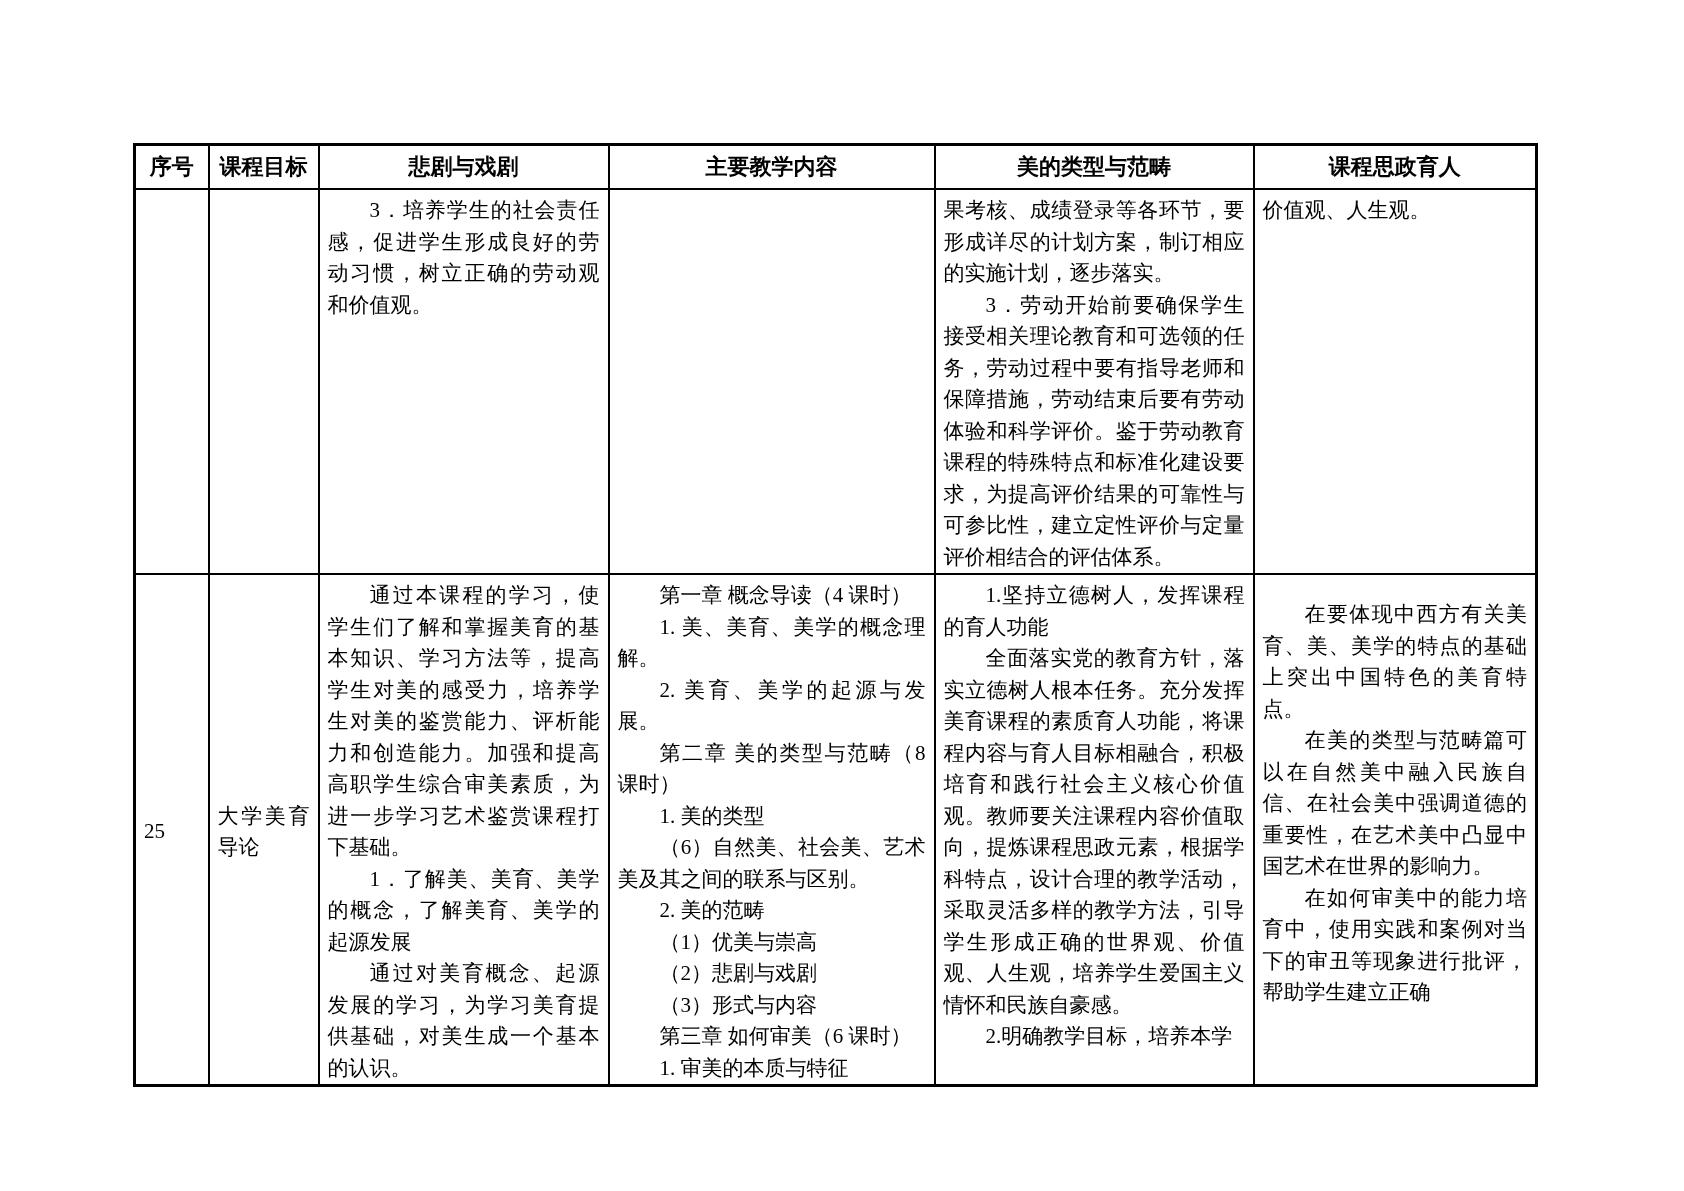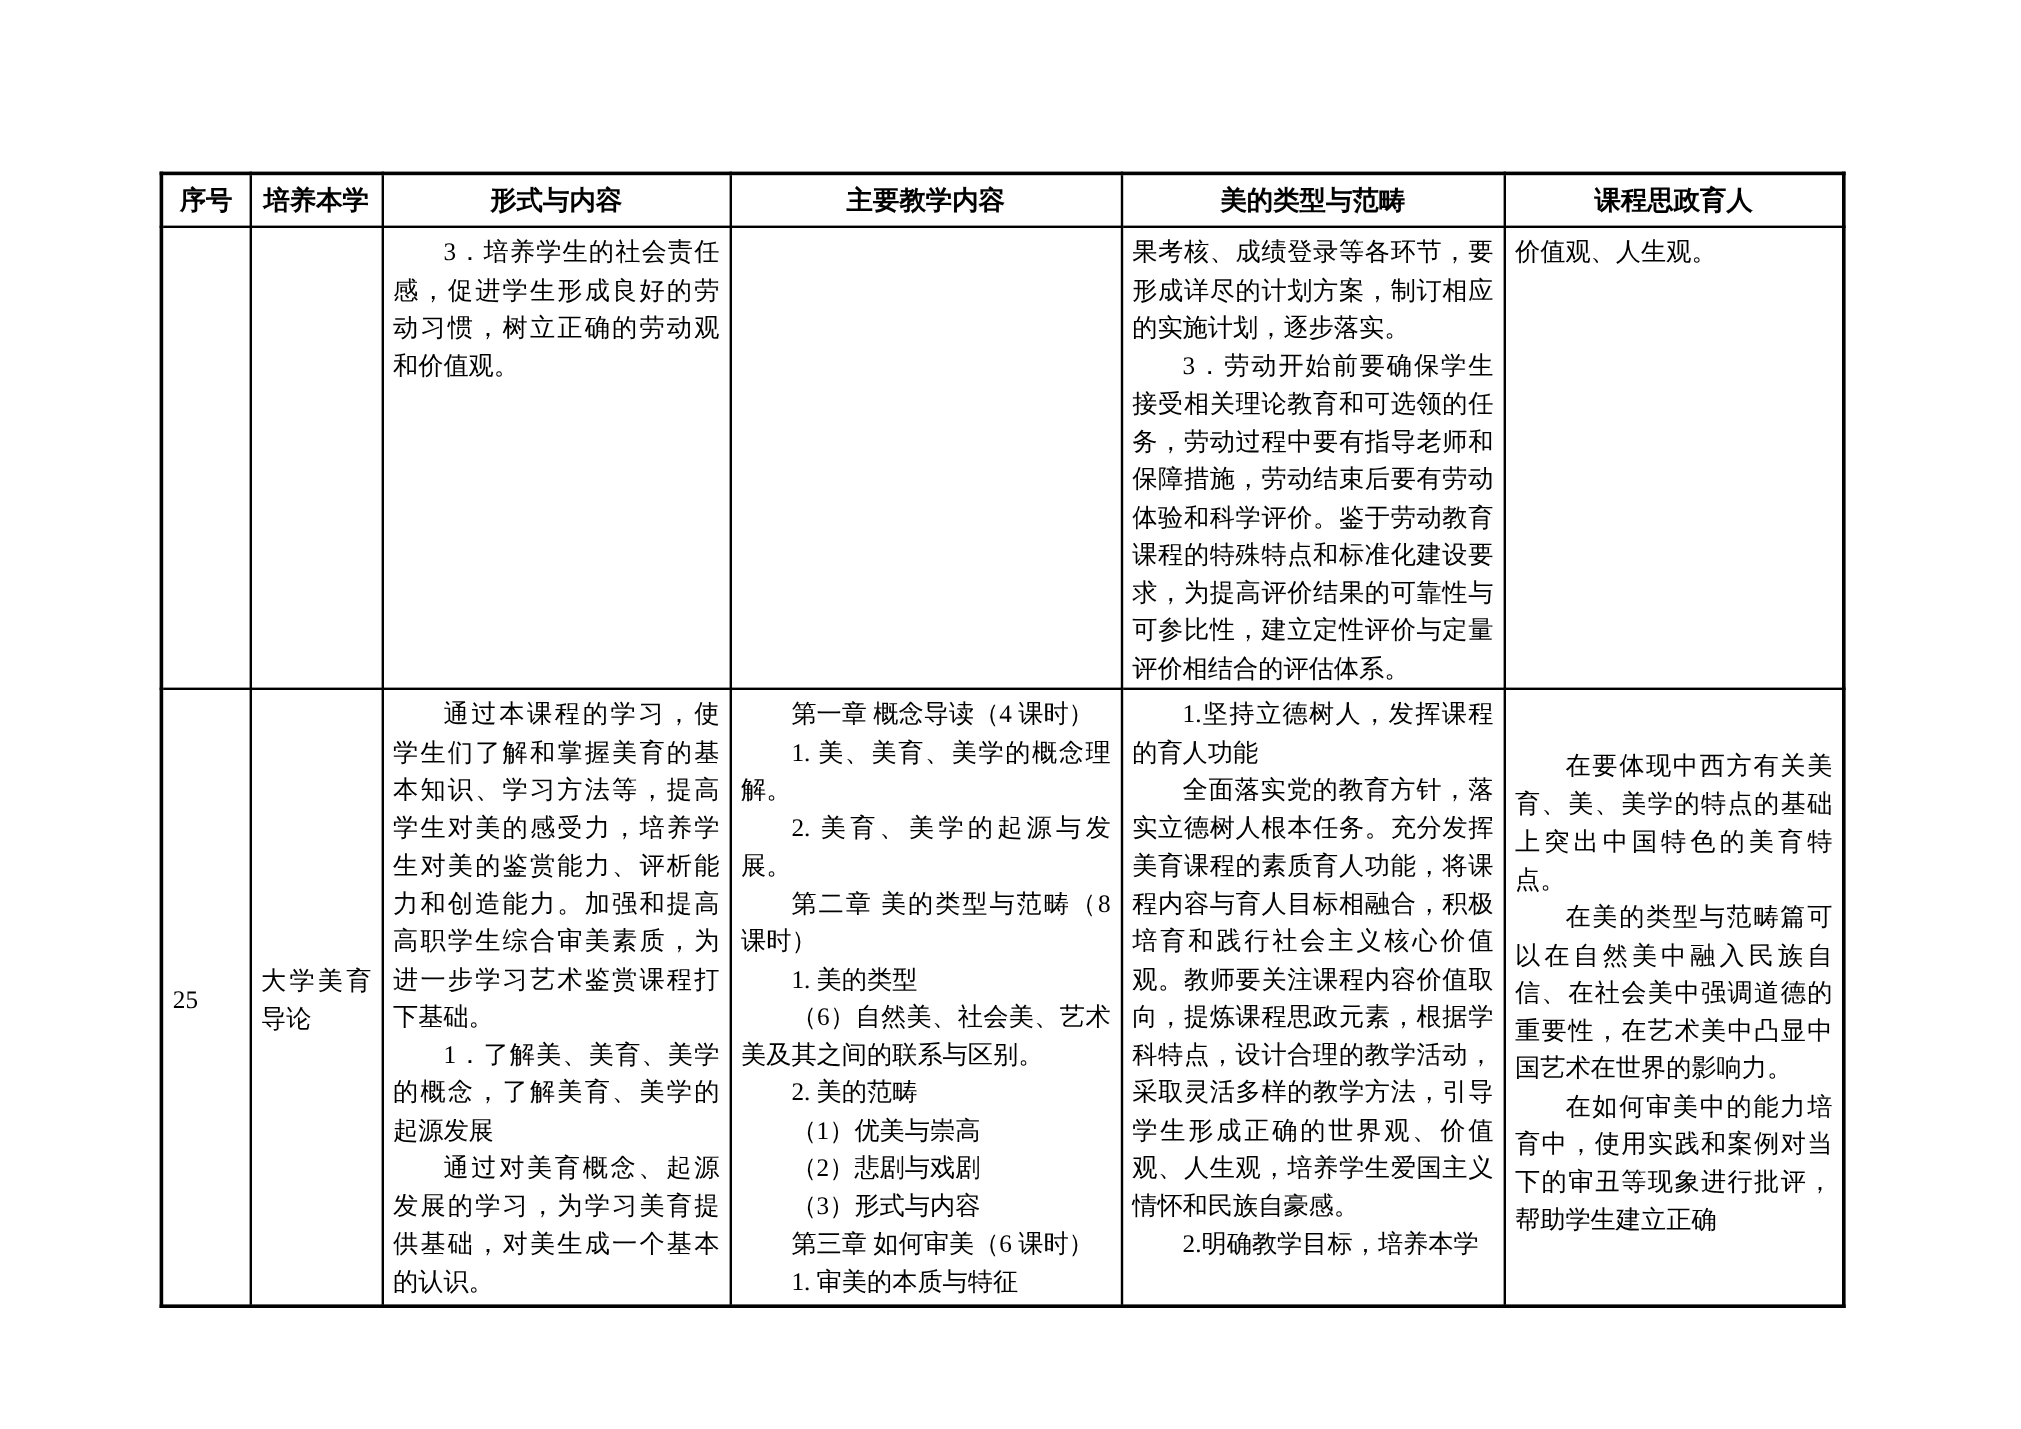--- a/index.html
+++ b/index.html
@@ -32,21 +32,21 @@
     padding:0;
     font-weight:bold;
     font-size:22px;
     text-align:center;
     vertical-align:middle;
     margin-left:48px;
   }
   .row-1 td { height:366px;margin-left:24px; }
   .row-2 td { height:464px; }
   td.v-middle { vertical-align:middle; }
-  td.pad-top-big { padding-top:48px; }
+  td.pad-top-big { padding-top:24px; }
   .cell-text p {
     margin:0;
     text-align:justify;
     text-justify:inter-ideograph;
   }
   .cell-text p.indent { text-indent:2em; }
   .cell-text p.noindent { text-indent:0; }
   .page-number {
     position:absolute;
     top:1086px; left:0; right:0;
@@ -65,22 +65,22 @@
       <col style="width:110px">
       <col style="width:290px">
       <col style="width:326px">
       <col style="width:319px">
       <col style="width:283px">
     </colgroup>
 
     <tbody>
         <tr>
       <th>序号</th>
-      <th>培养本学</th>
-      <th>形式与内容</th>
+      <th>课程目标</th>
+      <th>悲剧与戏剧</th>
       <th>主要教学内容</th>
       <th>美的类型与范畴</th>
       <th>课程思政育人</th>
     </tr>
 
     <tr class="row-1">
       <td class="cell-text"></td>
       <td class="cell-text"></td>
       <td class="cell-text">
         <p class="indent">3．培养学生的社会责任感，促进学生形成良好的劳动习惯，树立正确的劳动观和价值观。</p>

